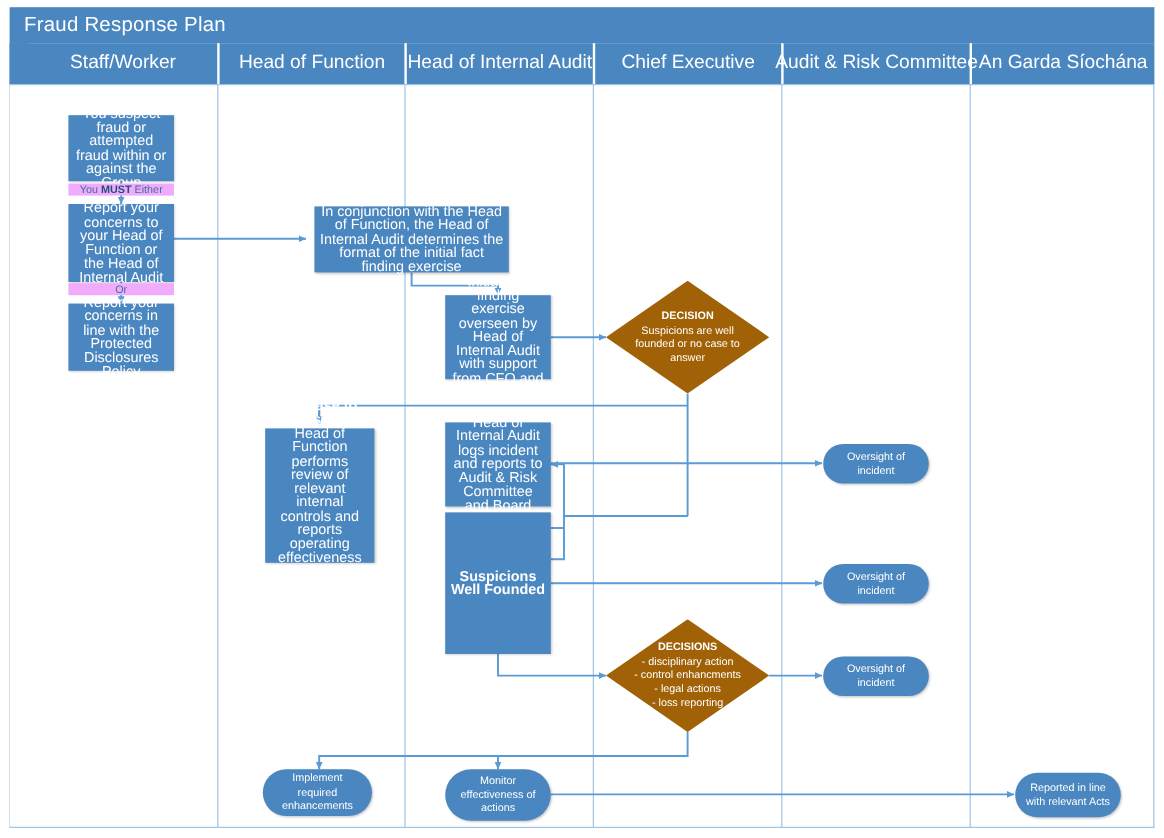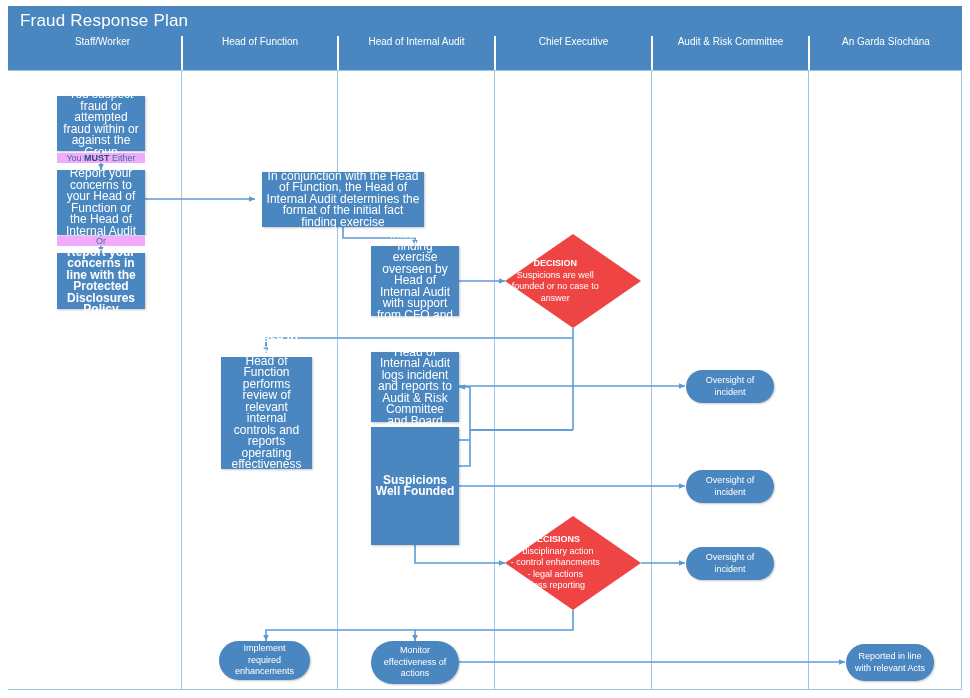--- a/index.html
+++ b/index.html
@@ -35,23 +35,23 @@
   
   .lane-header-row {
     position: absolute;
     left: 8px; top: 36px;
     width: 954px; height: 34px;
     background: #4a86bf;
   }
   .lane-header {
     position: absolute;
     top: 0; height: 34px;
-    display: flex; align-items: flex-start; justify-content: center;
+    display: flex; align-items: center; justify-content: center;
     color: #ffffff;
-    font-size: 10px;
+    font-size: 16px;
     border-left: 2px solid #ffffff;
     white-space: nowrap;
   }
   .lane-header.first { border-left: none; }
 
   
   .lane-body {
     position: absolute;
     left: 8px; top: 70px;
     width: 954px; height: 620px;
@@ -96,25 +96,25 @@
     display: flex; align-items: center; justify-content: center;
     text-align: center;
     font-size: 9px; line-height: 11.5px;
     padding: 3px 8px;
     box-shadow: 1px 1px 2px rgba(0,0,0,0.22);
     z-index: 5;
   }
 
   .diamond {
     position: absolute;
-    background: #ef4444;
+    background: #a16207;
     z-index: 5;
     filter: drop-shadow(1px 1px 1.5px rgba(0,0,0,0.25));
     clip-path: polygon(50% 0%, 100% 50%, 50% 100%, 0% 50%);
-    display: flex; align-items: center; justify-content: flex-start;
+    display: flex; align-items: center; justify-content: center;
   }
   .diamond .dtext {
     color: #ffffff; font-size: 9px; line-height: 11.5px;
     text-align: center; width: 74%;
   }
   .diamond .dtext .ttl { font-weight: bold; display: block; }
 
   
   .conn-label {
     position: absolute;
@@ -227,21 +227,21 @@
   </div>
 
   <div class="conn-label" style="left:57px; top:153px; width:88px;"><span>You </span><b>MUST</b><span> Either</span></div>
 
   <div class="node" style="left:57px; top:170px; width:88px; height:65px;">
     <span>Report your concerns to your Head of Function or the Head of Internal Audit</span>
   </div>
 
   <div class="conn-label" style="left:57px; top:236px; width:88px;"><span>Or</span></div>
 
-  <div class="node" style="left:57px; top:253px; width:88px; height:56px;font-weight:bold;">
+  <div class="node" style="left:57px; top:253px; width:88px; height:56px;">
     <span>Report your concerns in line with the Protected Disclosures Policy</span>
   </div>
 
   <div class="node" style="left:371px; top:246px; width:88px; height:70px;">
     <span>Initial fact finding exercise overseen by Head of Internal Audit with support from CFO and Legal</span>
   </div>
 
   <div class="node" style="left:262px; top:172px; width:162px; height:55px;">
     <span>In conjunction with the Head of Function, the Head of Internal Audit determines the format of the initial fact finding exercise</span>
   </div>

